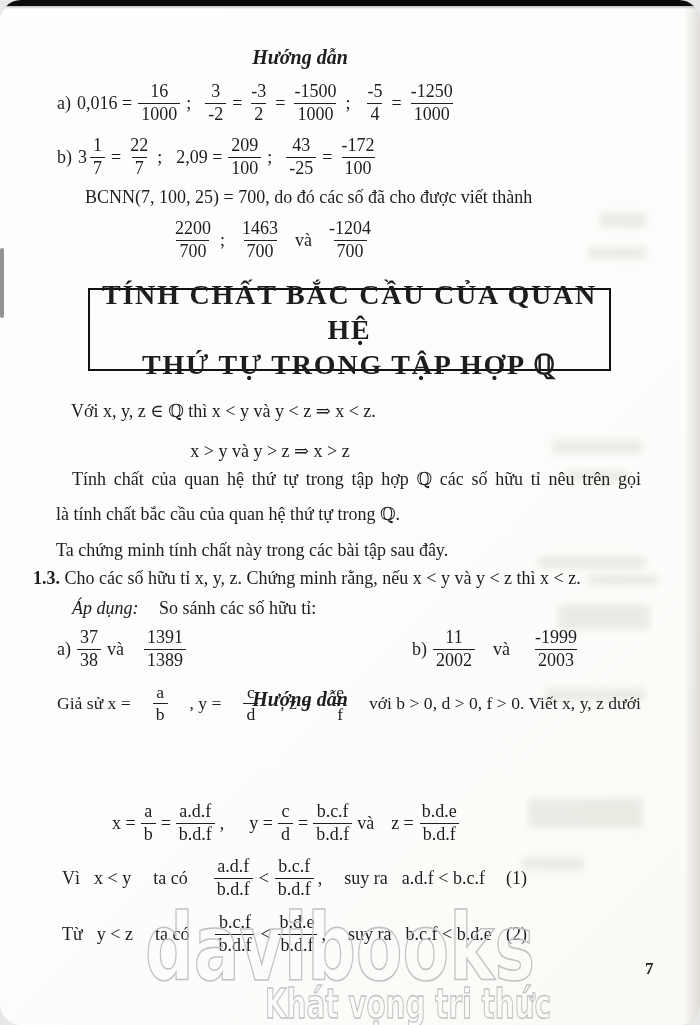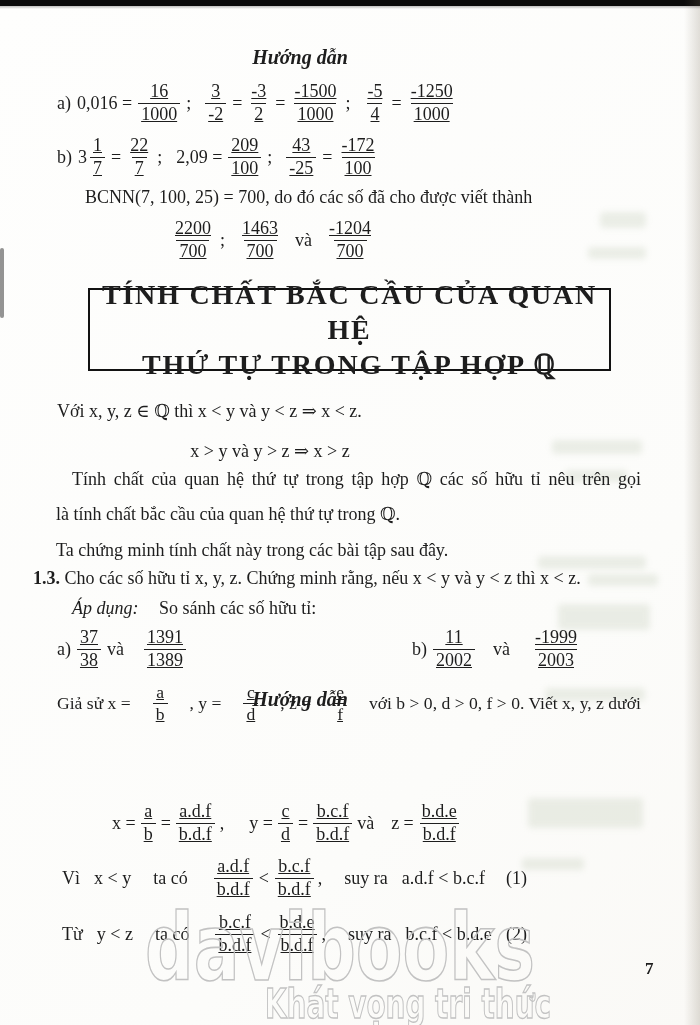--- a/index.html
+++ b/index.html
@@ -2,33 +2,34 @@
 <html><head>
 <meta charset="utf-8">
 <style>
   html,body { margin:0; padding:0; background:#e8e8e8; }
   .page {
     position:relative; width:700px; height:1025px; margin:0 auto;
     background:linear-gradient(135deg,#fefefd 0%,#fcfcfa 70%,#faf9f6 100%);
     overflow:hidden; color:#1d1d1d;
     font-family:"Liberation Serif","DejaVu Serif",serif;
     font-size:18px;
+    border-radius:21px;
   }
   .scan-top { position:absolute; top:0; left:0; width:100%; height:6px; background:#0b0b0b; }
   .scan-top:after { content:""; position:absolute; top:6px; left:0; width:100%; height:3px;
     background:linear-gradient(to bottom,rgba(0,0,0,.25),rgba(0,0,0,0)); }
   .scan-right { position:absolute; top:0; right:0; width:16px; height:100%;
     background:linear-gradient(to right,rgba(0,0,0,0),rgba(120,108,88,.22)); }
   .scan-left-mark { position:absolute; left:0; top:248px; width:4px; height:70px;
     background:#3c3c3c; opacity:.55; border-radius:2px; }
   .sm { position:absolute; background:#b7c2ab; opacity:.26; filter:blur(3px); border-radius:3px; }
 
   .row { position:absolute; display:flex; align-items:center; column-gap:6px; white-space:nowrap; }
   .t { display:inline-block; }
-  .fr { display:inline-flex; flex-direction:column; align-items:center; line-height:1.08; text-align:center;text-decoration:underline; }
+  .fr { display:inline-flex; flex-direction:column; align-items:center; line-height:1.08; text-align:center; }
   .fr .n { display:block; padding:0 3px 1px; }
   .fr .d { display:block; border-top:1.7px solid #1f1f1f; padding:1px 3px 0; }
 
   .heading { position:absolute; left:0; width:600px; text-align:center;
     font-weight:bold; font-style:italic; font-size:20px; }
   .line { position:absolute; white-space:nowrap; }
   .bold { font-weight:bold; }
   .italic { font-style:italic;margin-top:44px; }
 
   .title-box { position:absolute; left:88px; top:288px; width:519px; height:79px;
@@ -153,21 +154,21 @@
         <span class="n">-1204</span>
         <span class="d">700</span>
       </span>
   </div>
 
   <div class="title-box">
     <div class="tl">TÍNH CHẤT BẮC CẦU CỦA QUAN HỆ</div>
     <div class="tl">THỨ TỰ TRONG TẬP HỢP ℚ</div>
   </div>
 
-  <div class="line" style="top:400px;left:57px">Với x, y, z ∈ ℚ thì x &lt; y và y &lt; z ⇒ x &lt; z.</div>
+  <div class="line" style="top:400px;left:71px">Với x, y, z ∈ ℚ thì x &lt; y và y &lt; z ⇒ x &lt; z.</div>
   <div class="line" style="top:440px;left:0;width:540px;text-align:center">x &gt; y và y &gt; z ⇒ x &gt; z</div>
   <div class="just" style="top:468px">Tính chất của quan hệ thứ tự trong tập hợp ℚ các số hữu tỉ nêu trên gọi</div>
   <div class="line" style="top:503px;left:56px">là tính chất bắc cầu của quan hệ thứ tự trong ℚ.</div>
   <div class="line" style="top:540px;left:56px">Ta chứng minh tính chất này trong các bài tập sau đây.</div>
 
   <div class="line" style="top:568px;left:33px">
     <span class="bold">1.3.</span>
     <span>Cho các số hữu tỉ x, y, z. Chứng minh rằng, nếu x &lt; y và y &lt; z thì x &lt; z.</span>
   </div>
   <div class="line" style="top:598px;left:72px">

